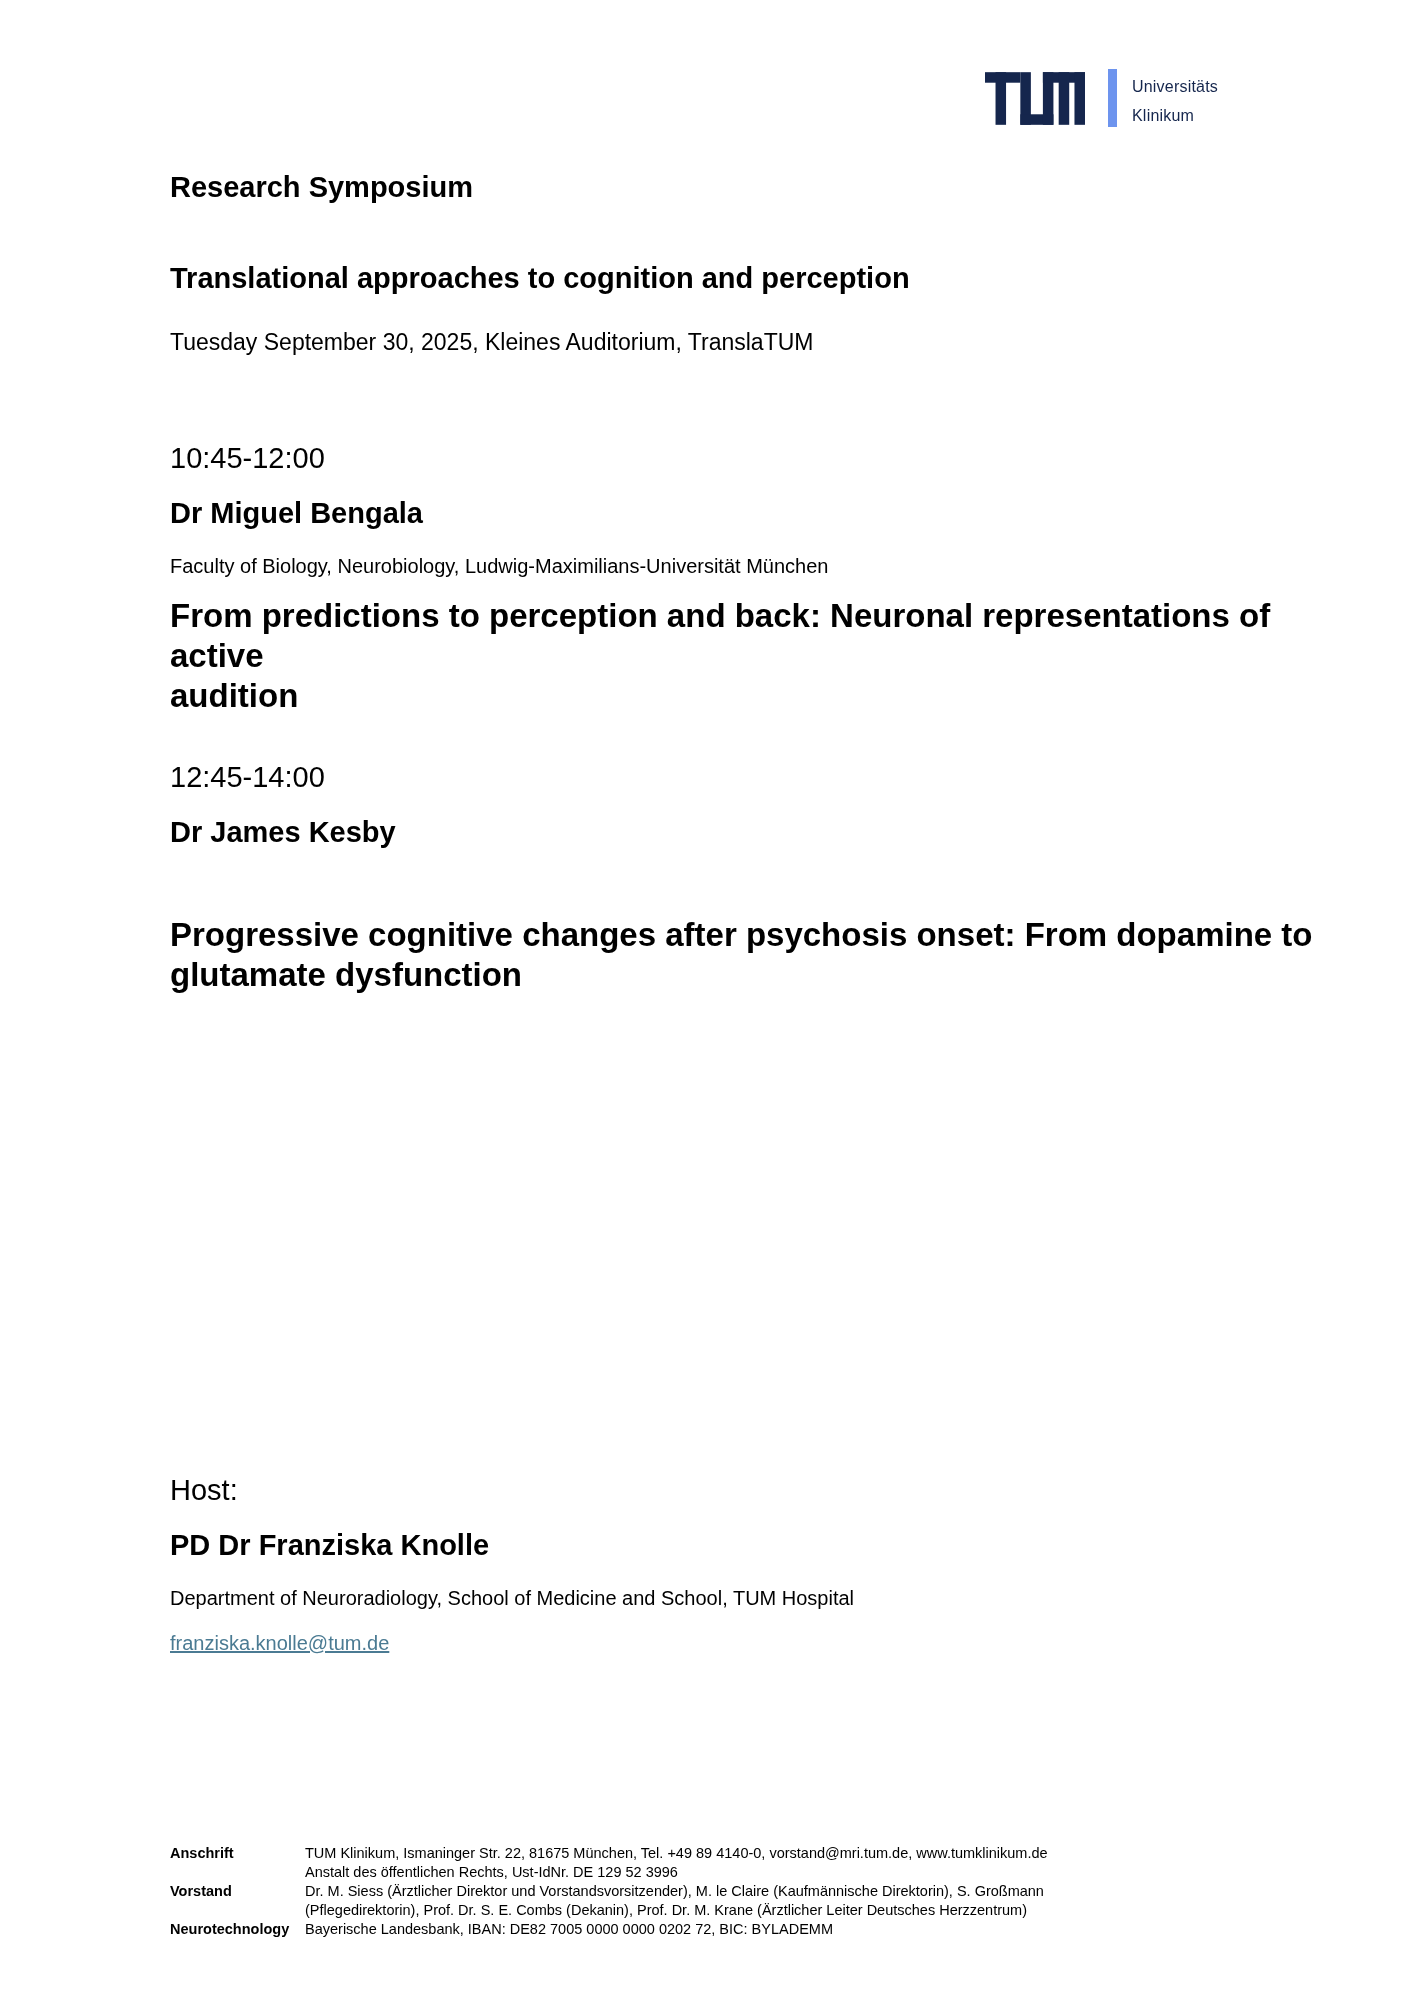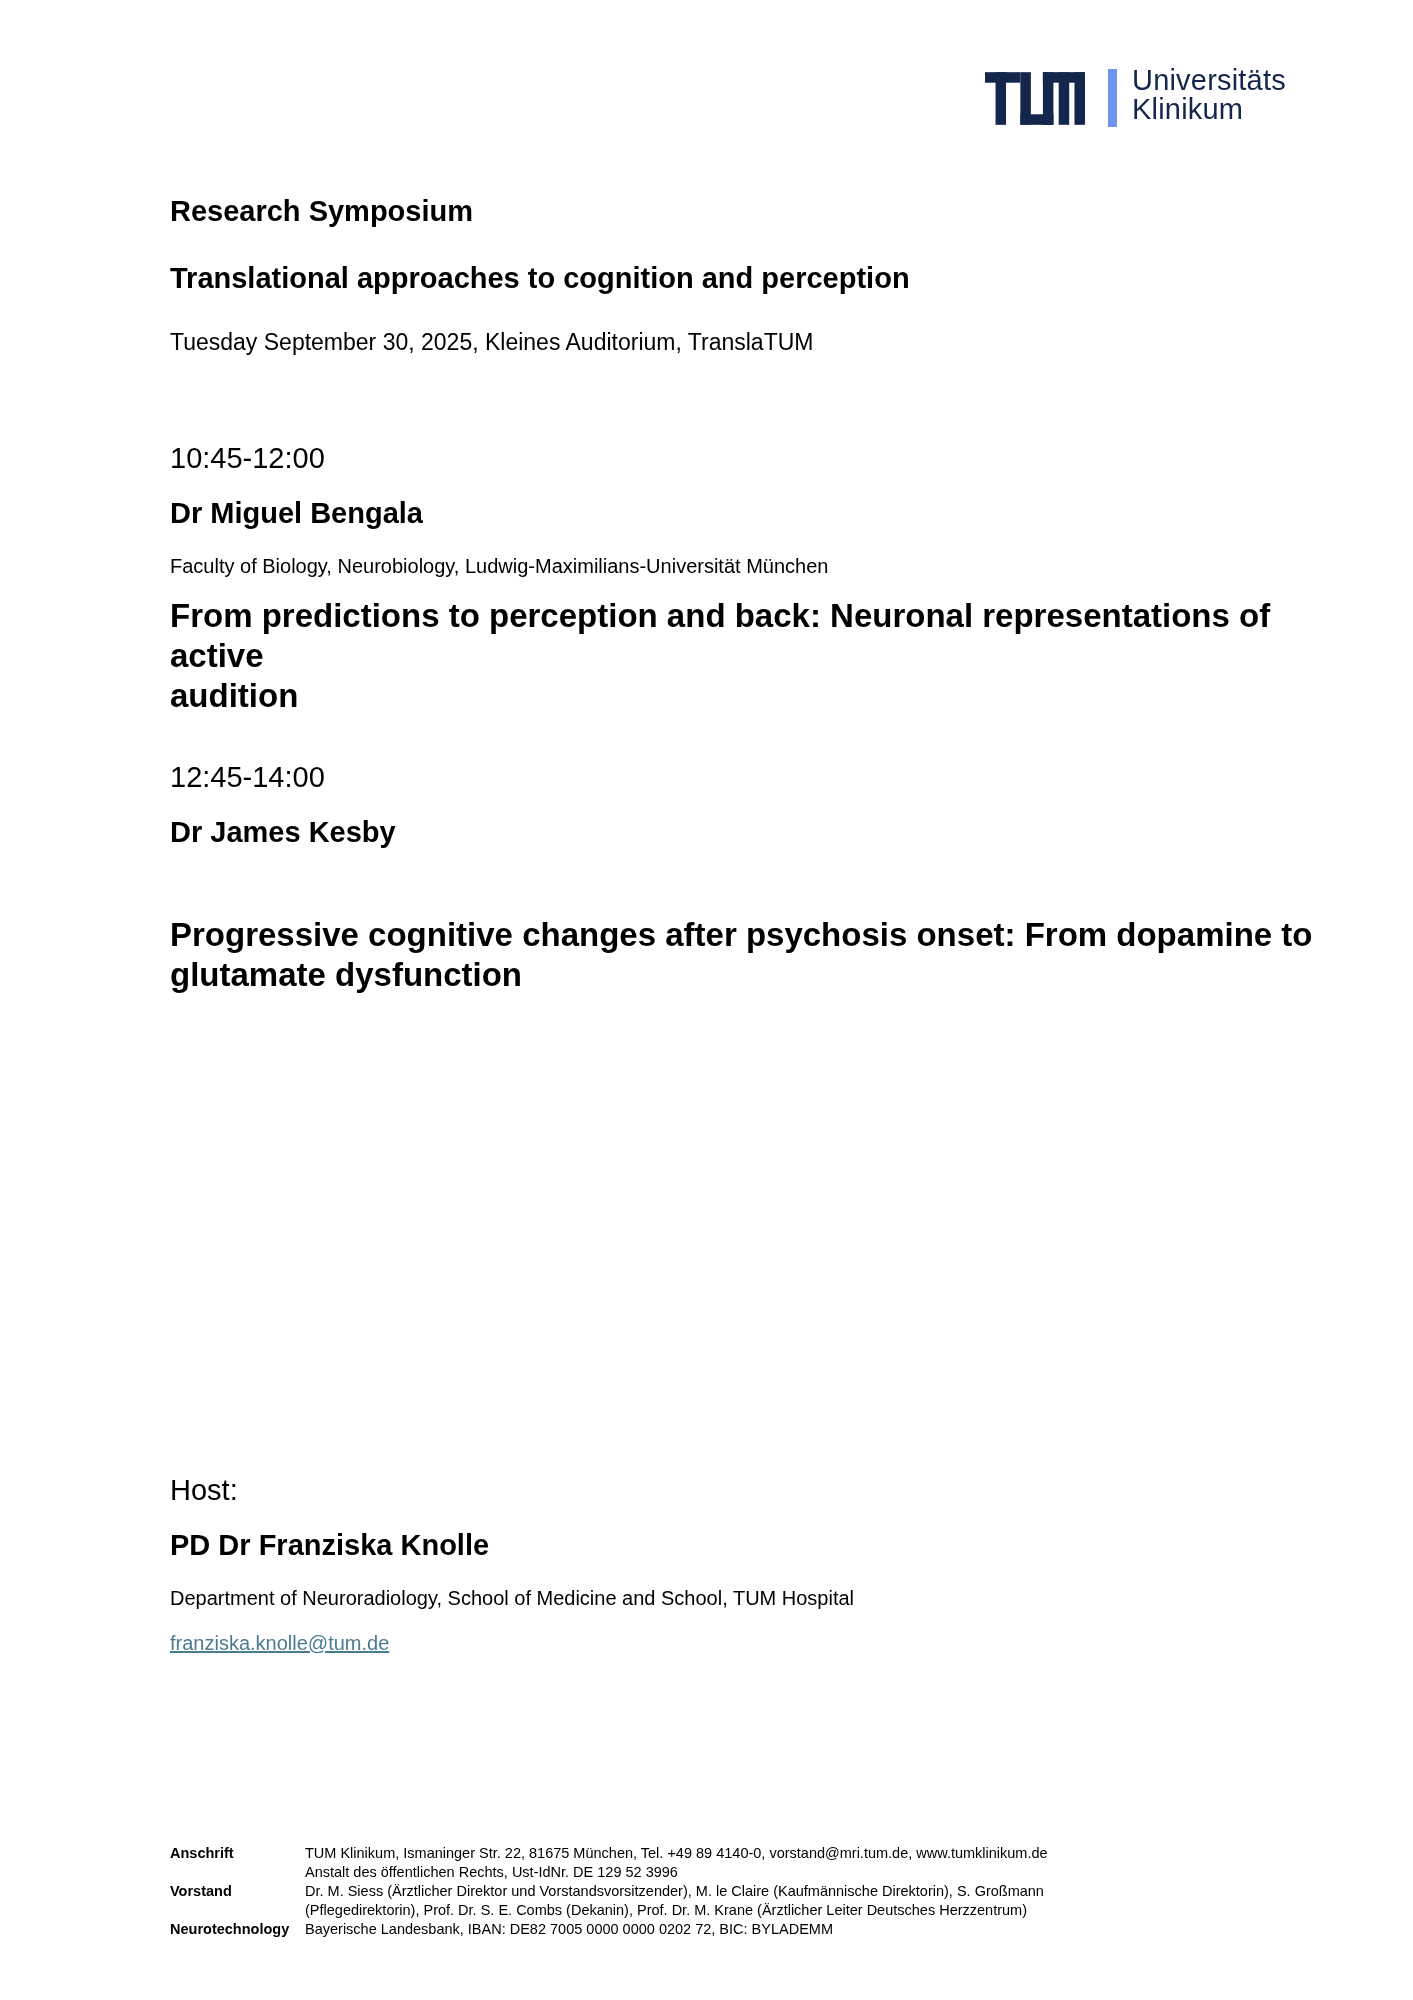--- a/index.html
+++ b/index.html
@@ -13,27 +13,27 @@
     margin:0 auto;
   }
   .abs{position:absolute;}
   .nowrap{white-space:nowrap;}
   .pre{white-space:pre-line;}
 
   
   .logo-mark{position:absolute;left:985px;top:72px;width:100px;height:53px;}
   .logo-bar{position:absolute;left:1108px;top:69px;width:9px;height:58px;background:var(--logo-bar,#6d94ee);}
   .logo-text{
-    position:absolute;left:1132px;top:66px;
-    font-size:29px;line-height:29px;font-weight:500;
+    position:absolute;left:1132px;top:72px;
+    font-size:16px;line-height:29px;font-weight:500;
     color:var(--logo-navy,#15264d);letter-spacing:.2px;
   }
 
   
-  .kicker{left:170px;top:173px;font-size:29px;font-weight:bold;line-height:1;margin-top:24px;}
+  .kicker{left:170px;top:173px;font-size:29px;font-weight:bold;line-height:1;}
   .doc-title{left:170px;top:264px;font-size:29px;font-weight:bold;line-height:1;}
   .doc-date{left:170px;top:331px;font-size:23px;font-weight:normal;line-height:1;}
 
   
   .block{position:absolute;left:170px;width:1190px;}
   .line-time   {position:absolute;top:0;   font-size:29px;line-height:1;}
   .line-name   {position:absolute;top:55px; font-size:29px;line-height:1;font-weight:bold;}
   .line-affil  {position:absolute;top:112px;font-size:20px;line-height:1;}
   .line-talk   {position:absolute;top:152px;font-size:33px;line-height:40px;font-weight:bold;width:1190px;}
   .line-email  {position:absolute;top:157px;font-size:20px;line-height:1;text-align:right;}

